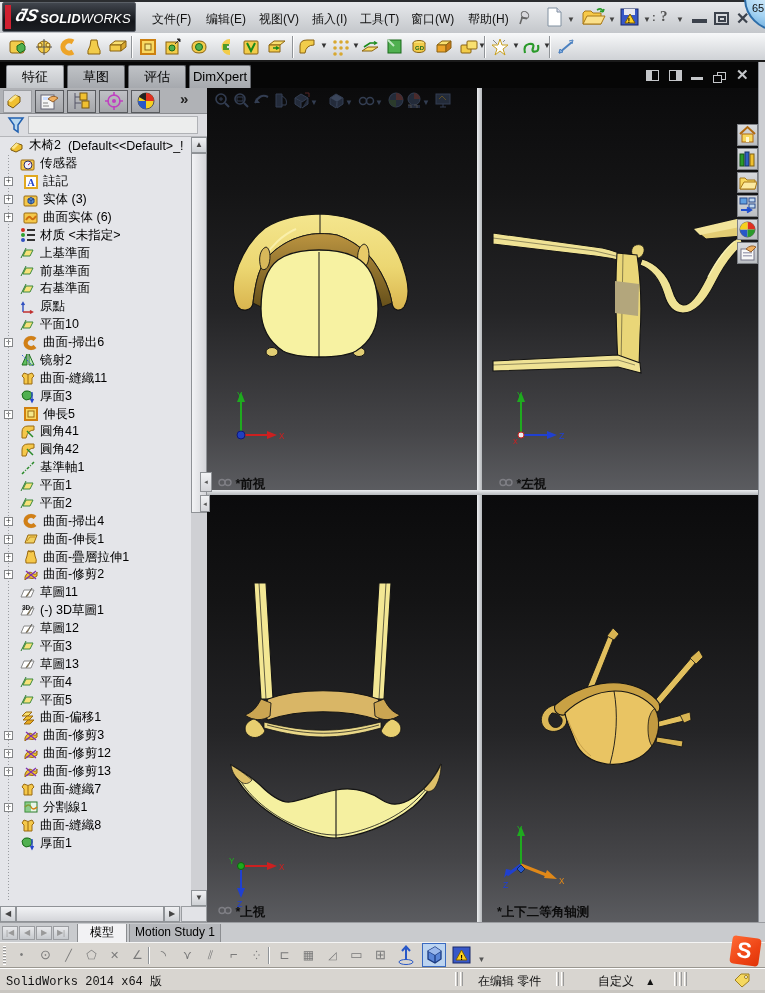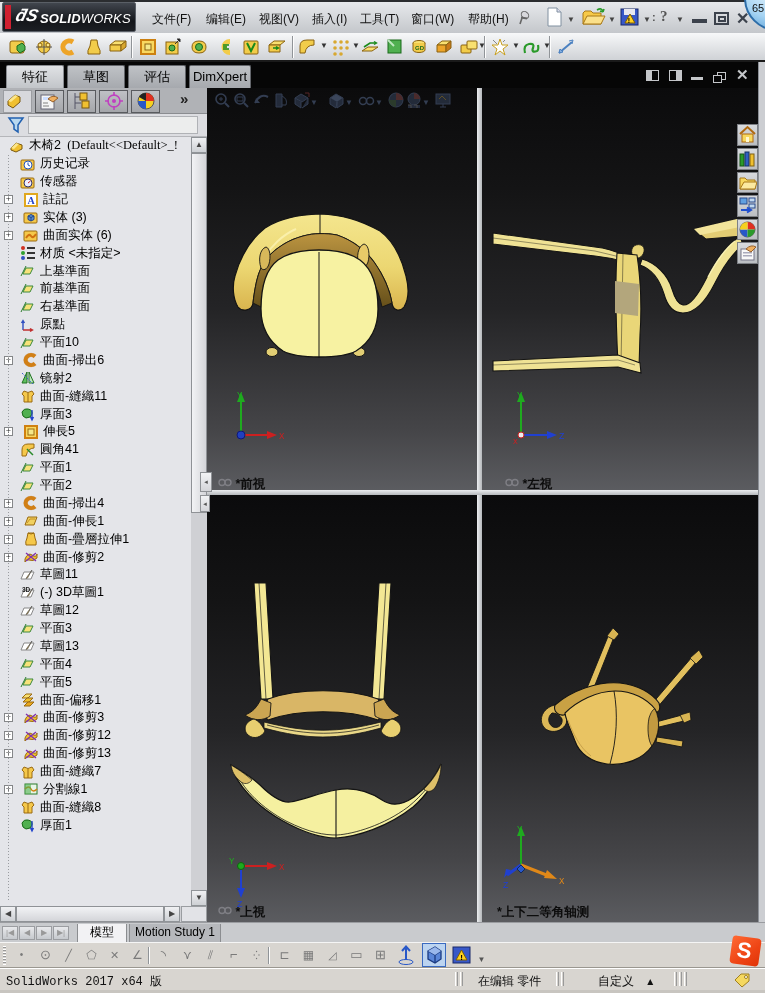--- a/index.html
+++ b/index.html
@@ -273,31 +273,21 @@
   <span style="position:absolute;left:28px;top:2px;width:170px;height:18px;background:#eceded;border:1px solid #b0b2b6"></span>
  </div>
  <div id="tree" style="padding-top:0px">
 <div class="trow">
           <span style="width:5px"></span>
           <span class="ic"><svg width="16" height="16" viewBox="0 0 16 16">
               <path d="M2,10 L7,5 L13,7 L13,11 L7,14 L2,12 Z" fill="#f0c030" stroke="#7a5810" stroke-width="1"></path>
               <path d="M2,10 L7,5 L10,6 L5,11 Z" fill="#fce68a" stroke="none"></path>
             </svg></span>
           <span>木椅2</span>
-          <span style="font-family:Liberation Serif, serif;font-size:12.5px">&nbsp;&nbsp;(Default&lt;&lt;Default&gt;_!</span>
-        </div>
-<div class="trow">
-          <span class="sp"></span>
-          <span style="width:5px"></span>
-          <span class="ic"><svg width="16" height="16" viewBox="0 0 16 16">
-              <rect x="1" y="4" width="13" height="10" rx="1" fill="#f5c84a" stroke="#9a6a10"></rect>
-              <circle cx="8" cy="9" r="4" fill="#fff" stroke="#2255bb"></circle>
-              <path d="M8,6.5 L8,9 L10,10" stroke="#2255bb" fill="none"></path>
-            </svg></span>
-          <span>历史记录</span>
+          <span style="font-family:Liberation Sans, sans-serif;font-size:12.5px">&nbsp;&nbsp;(Default&lt;&lt;Default&gt;_!</span>
         </div>
 <div class="trow">
           <span class="sp"></span>
           <span style="width:5px"></span>
           <span class="ic"><svg width="16" height="16" viewBox="0 0 16 16">
               <rect x="1" y="4" width="13" height="10" rx="1" fill="#f5c84a" stroke="#9a6a10"></rect>
               <circle cx="8" cy="9" r="4" fill="#eef" stroke="#336"></circle>
               <path d="M8,9 L10.5,7" stroke="#c22" fill="none"></path>
             </svg></span>
           <span>传感器</span>
@@ -435,20 +425,37 @@
           <span>伸長5</span>
         </div>
 <div class="trow">
           <span class="sp"></span>
           <span style="width:5px"></span>
           <span class="ic"><svg width="16" height="16" viewBox="0 0 16 16">
               <path d="M2,14 L2,8 Q2,2 8,2 L14,2 L14,6 Q8,6 6,14 Z" fill="#f5c84a" stroke="#9a6a10"></path>
               <path d="M13,13 L7,7" stroke="#2a8a2a" stroke-width="1.5"></path>
             </svg></span>
           <span>圓角41</span>
+        </div>
+<div class="trow">
+          <span class="sp"></span>
+          <span style="width:5px"></span>
+          <span class="ic"><svg width="16" height="16" viewBox="0 0 16 16">
+              <path d="M2,14 L2,8 Q2,2 8,2 L14,2 L14,6 Q8,6 6,14 Z" fill="#f5c84a" stroke="#9a6a10"></path>
+              <path d="M13,13 L7,7" stroke="#2a8a2a" stroke-width="1.5"></path>
+            </svg></span>
+          <span>圓角42</span>
+        </div>
+<div class="trow">
+          <span class="sp"></span>
+          <span style="width:5px"></span>
+          <span class="ic"><svg width="16" height="16" viewBox="0 0 16 16">
+              <path d="M2,14 L14,2" stroke="#2a8a2a" stroke-width="1.5" stroke-dasharray="3,1.5,1,1.5"></path>
+            </svg></span>
+          <span>基準軸1</span>
         </div>
 <div class="trow">
           <span class="sp"></span>
           <span style="width:5px"></span>
           <span class="ic"><svg width="16" height="16" viewBox="0 0 16 16">
               <path d="M3,11 L6,5 L13,5 L10,11 Z" fill="#f7e27a" stroke="#3a8a3a"></path>
               <path d="M1,13 L6,3" stroke="#2a7a2a" stroke-width="1"></path>
             </svg></span>
           <span>平面1</span>
         </div>
@@ -813,21 +820,21 @@
 <span style="position:absolute;left:215px;top:3px;opacity:0.5"><span style="font-size:8px;color:#5a6f96">▼</span></span>
 <span style="position:absolute;left:227px;top:3px;opacity:0.5"><svg width="19" height="19" viewBox="0 0 19 19">
           <rect x="2" y="3" width="14" height="10" fill="#3a4a66" stroke="#5a6f96"></rect>
           <path d="M6,16 L12,16 M9,13 L9,16" stroke="#5a6f96"></path>
           <path d="M5,8 L8,5 L12,9" stroke="#b09040" fill="none"></path>
         </svg></span>
  <div class="vlabel" style="left:11px;top:388px"><svg width="14" height="9" viewBox="0 0 14 9" style="vertical-align:1px">
           <circle cx="4" cy="4.5" r="3" fill="none" stroke="#7e7e84" stroke-width="1.4"></circle>
           <circle cx="10" cy="4.5" r="3" fill="none" stroke="#7e7e84" stroke-width="1.4"></circle>
         </svg> <b>*前視</b></div>
- <div class="vlabel" style="left:298px;top:388px"><svg width="14" height="9" viewBox="0 0 14 9" style="vertical-align:1px">
+ <div class="vlabel" style="left:292px;top:388px"><svg width="14" height="9" viewBox="0 0 14 9" style="vertical-align:1px">
           <circle cx="4" cy="4.5" r="3" fill="none" stroke="#7e7e84" stroke-width="1.4"></circle>
           <circle cx="10" cy="4.5" r="3" fill="none" stroke="#7e7e84" stroke-width="1.4"></circle>
         </svg> <b>*左視</b></div>
  <div class="vlabel" style="left:11px;top:816px"><svg width="14" height="9" viewBox="0 0 14 9" style="vertical-align:1px">
           <circle cx="4" cy="4.5" r="3" fill="none" stroke="#7e7e84" stroke-width="1.4"></circle>
           <circle cx="10" cy="4.5" r="3" fill="none" stroke="#7e7e84" stroke-width="1.4"></circle>
         </svg> <b>*上視</b></div>
  <div class="vlabel" style="left:290px;top:816px"><b>*上下二等角轴测</b></div>
 </div>
 
@@ -922,21 +929,21 @@
 <span style="position:absolute;left:452px;top:2px"><svg width="20" height="20" viewBox="0 0 20 20">
           <rect x="1" y="2" width="17" height="16" fill="#3858c8" stroke="#182868"></rect>
           <path d="M9.5,5 L15,15 L4,15 Z" fill="#ffd020" stroke="#806000"></path>
           <text x="9.5" y="14.5" font-size="8" font-weight="bold" text-anchor="middle" fill="#000">!</text>
         </svg></span>
 <span class="ski" style="left:472px;font-size:8px;top:8px;color:#555">▼</span>
 <span style="position:absolute;left:3px;top:3px;width:3px;height:19px;background:repeating-linear-gradient(#fff 0 1px,#999 1px 2px,transparent 2px 3px)"></span>
 </div>
 
 <div id="statusbar">
- <span style="position:absolute;left:6px;top:4px;font-family:'Liberation Mono',monospace;font-size:12px">SolidWorks 2017 x64 版</span>
+ <span style="position:absolute;left:6px;top:4px;font-family:'Liberation Mono',monospace;font-size:12px">SolidWorks 2014 x64 版</span>
  <span style="position:absolute;left:455px;top:3px"><span class="ridge"></span><span class="ridge"></span></span>
  <span style="position:absolute;left:478px;top:4px">在编辑 零件</span>
  <span style="position:absolute;left:556px;top:3px"><span class="ridge"></span><span class="ridge"></span></span>
  <span style="position:absolute;left:598px;top:4px">自定义&nbsp;&nbsp;&nbsp;&nbsp;▴</span>
  <span style="position:absolute;left:674px;top:3px"><span class="ridge"></span><span class="ridge"></span><span class="ridge"></span></span>
  <span style="position:absolute;left:733px;top:3px"><svg width="18" height="16" viewBox="0 0 18 16">
           <path d="M2,8 L8,2 L16,2 L16,9 L9,15 Z" fill="#f5d860" stroke="#a08020"></path>
           <circle cx="13" cy="5" r="1.5" fill="#fff" stroke="#a08020"></circle>
         </svg></span>
 </div>

